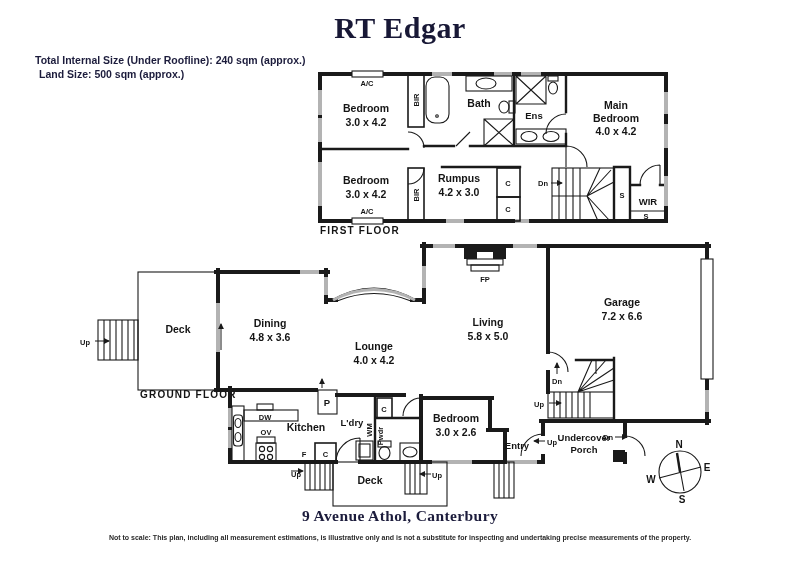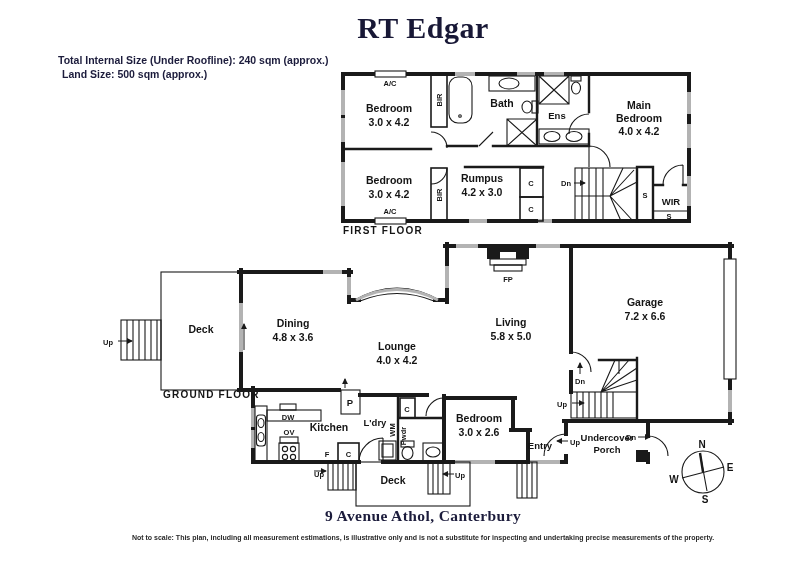--- a/index.html
+++ b/index.html
@@ -1,17 +1,17 @@
 <!DOCTYPE html>
 <html><head>
 <meta charset="utf-8">
 <style>
   html,body{margin:0;padding:0;background:#fff;}
   #stage{position:relative;width:716px;height:565px;background:#fff;overflow:hidden;
-         font-family:"Liberation Sans",sans-serif;padding-left:23px;}
+         font-family:"Liberation Sans",sans-serif;}
   svg text{user-select:none;}
   .w4{stroke:#1a1a1a;stroke-width:4;fill:none;stroke-linecap:square;}
   .w2{stroke:#1a1a1a;stroke-width:2.4;fill:none;stroke-linecap:square;}
   .t{stroke:#1a1a1a;stroke-width:1.1;fill:none;}
   .t15{stroke:#1a1a1a;stroke-width:1.6;fill:none;}
   .win{stroke:#b3b3b3;stroke-width:4;fill:none;}
   .blk{fill:#1a1a1a;stroke:none;}
   .wht{fill:#ffffff;stroke:#1a1a1a;stroke-width:1.1;}
   .rm{font:600 10.5px "Liberation Sans",sans-serif;fill:#141414;text-anchor:middle;}
   .rs{font:600 9.5px "Liberation Sans",sans-serif;fill:#141414;text-anchor:middle;}

